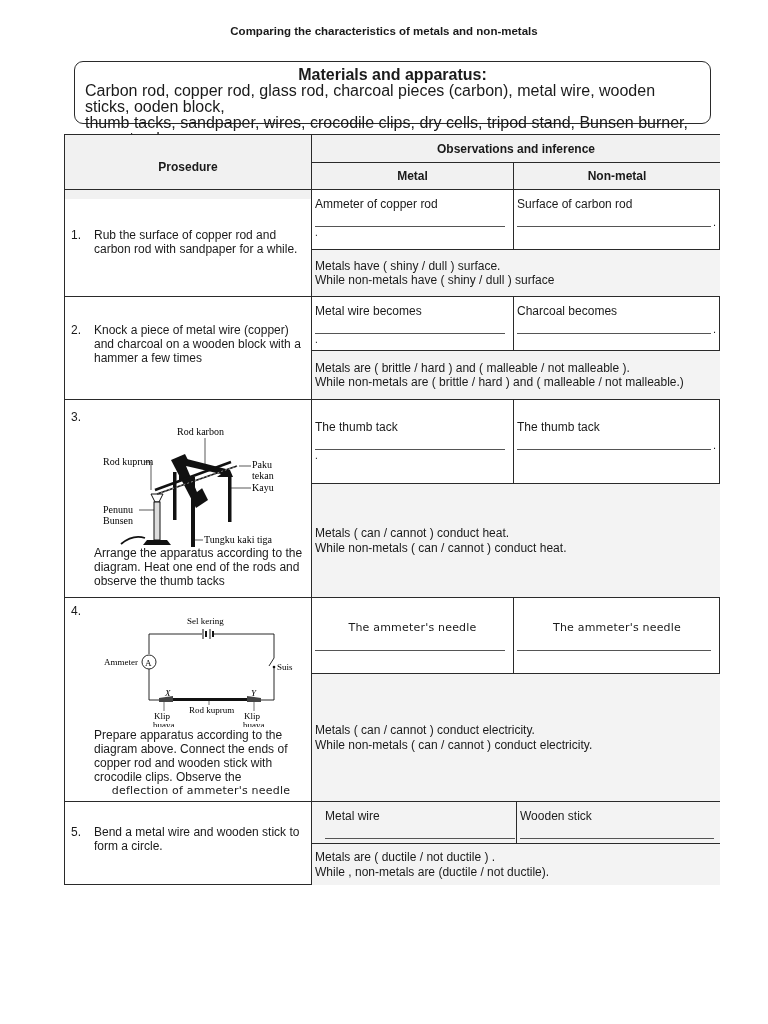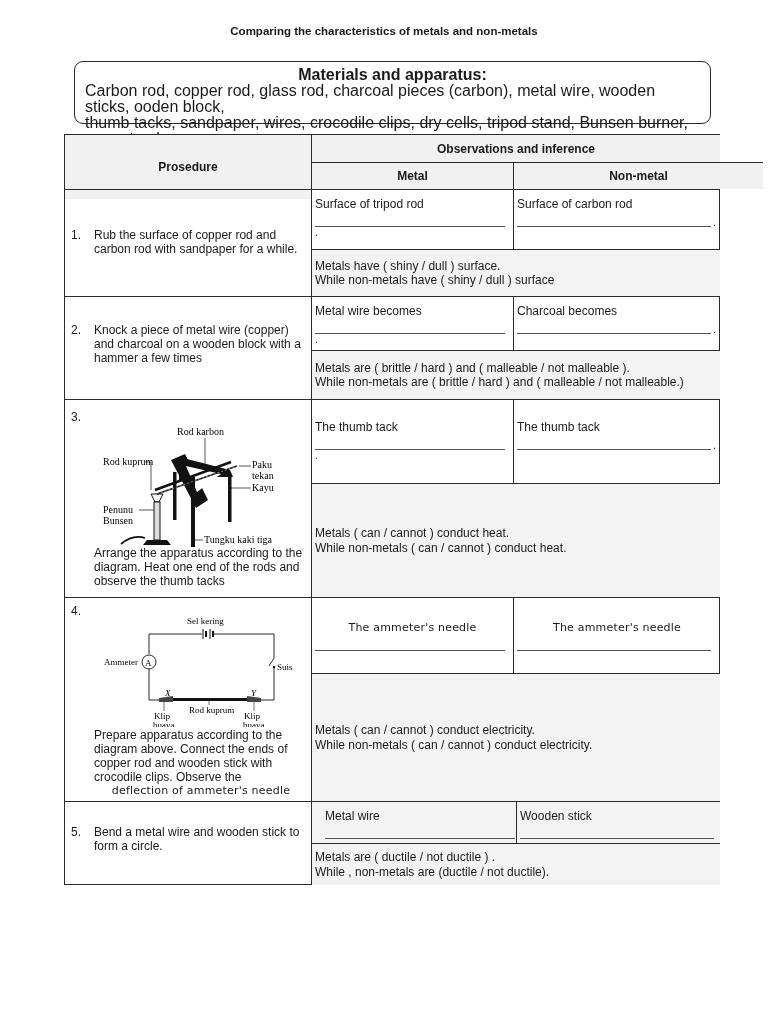--- a/index.html
+++ b/index.html
@@ -58,32 +58,32 @@
 
   <div class="cell hdr" style="left:0; top:0; width:246px; height:64px;">
     <span>Prosedure</span>
   </div>
   <div class="cell hdr bl" style="left:246px; top:0; width:409px; height:27px;">
     <span>Observations and inference</span>
   </div>
   <div class="cell hdr bl bt" style="left:246px; top:27px; width:202px; height:27px;">
     <span>Metal</span>
   </div>
-  <div class="cell hdr bl bt" style="left:448px; top:27px; width:250px; height:27px;">
+  <div class="cell hdr bl bt" style="left:448px; top:27px; width:207px; height:27px;">
     <span>Non-metal</span>
   </div>
 
   <div class="cell proc bt" style="left:0; top:54px; width:246px; height:107px; display:flex; align-items:center;">
     <div class="proc-item" style="margin-top:-2px;">
       <span class="proc-num">1.</span>
       <span class="proc-text">Rub the surface of copper rod and carbon rod with sandpaper for a while.</span>
     </div>
   </div>
   <div class="cell obs bl bt" style="left:246px; top:54px; width:202px; height:60px;">
-    <span>Surface of tripod rod</span>
+    <span>Ammeter of copper rod</span>
     <span class="blank"></span>
     <span class="dot-below">.</span>
   </div>
   <div class="cell obs bl bt" style="left:448px; top:54px; width:207px; height:60px;">
     <span>Surface of carbon rod</span>
     <span class="blank dot-after" style="width:194px;"></span>
   </div>
   <div class="cell inf gray bl bt" style="left:246px; top:114px; width:409px; height:47px;">
     <div class="inf-inner">
       <div>Metals have ( shiny / dull ) surface.</div>

